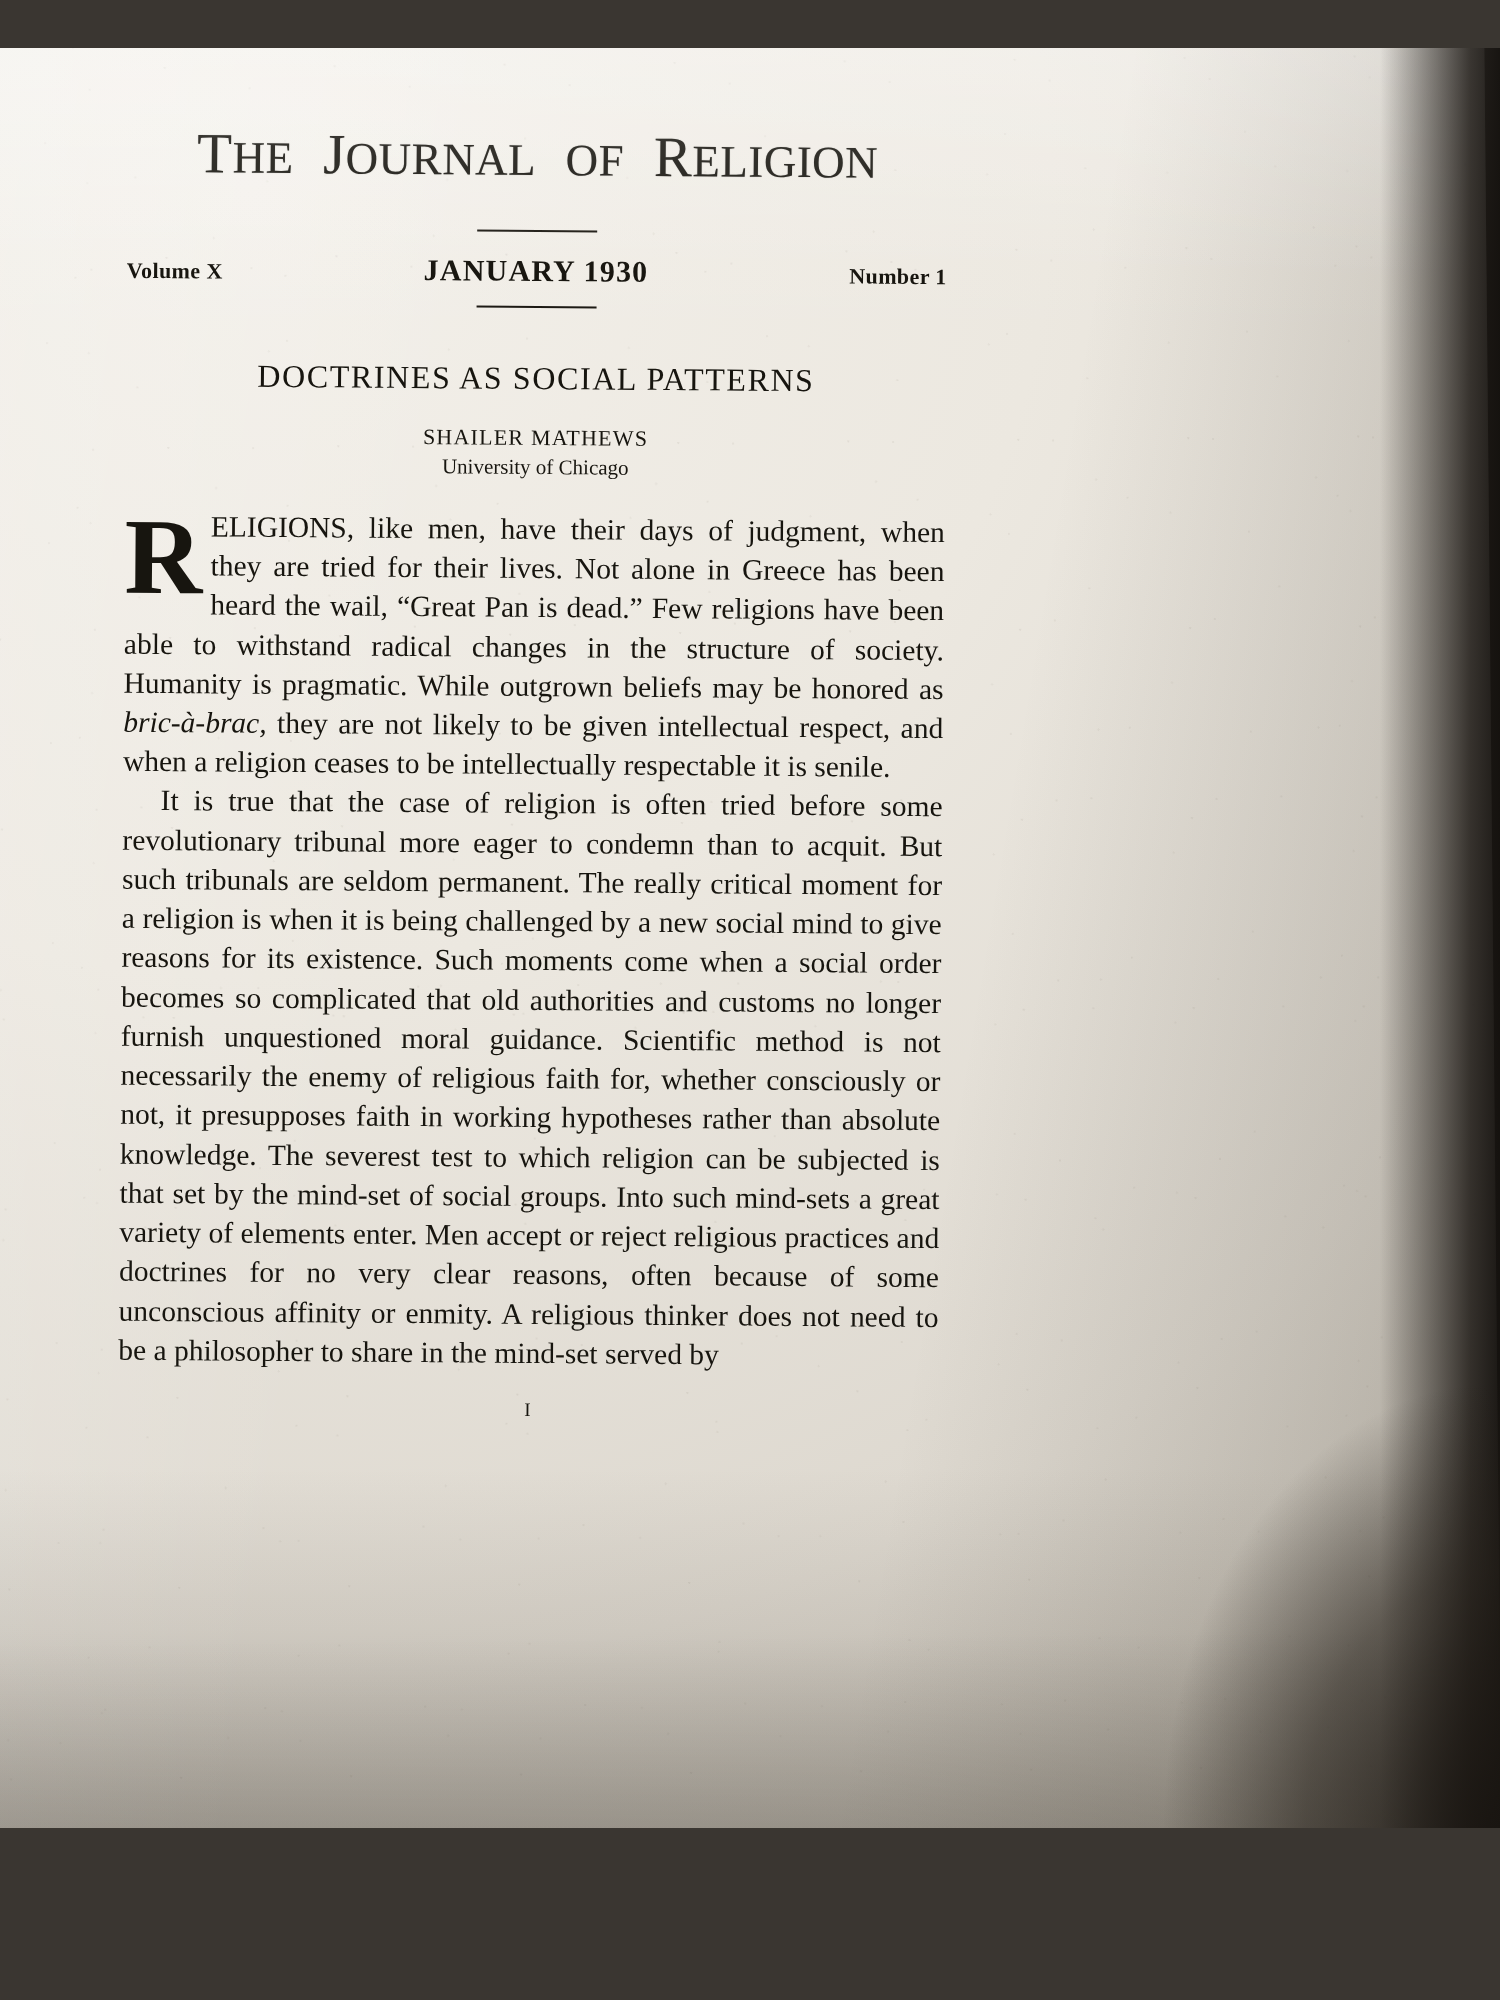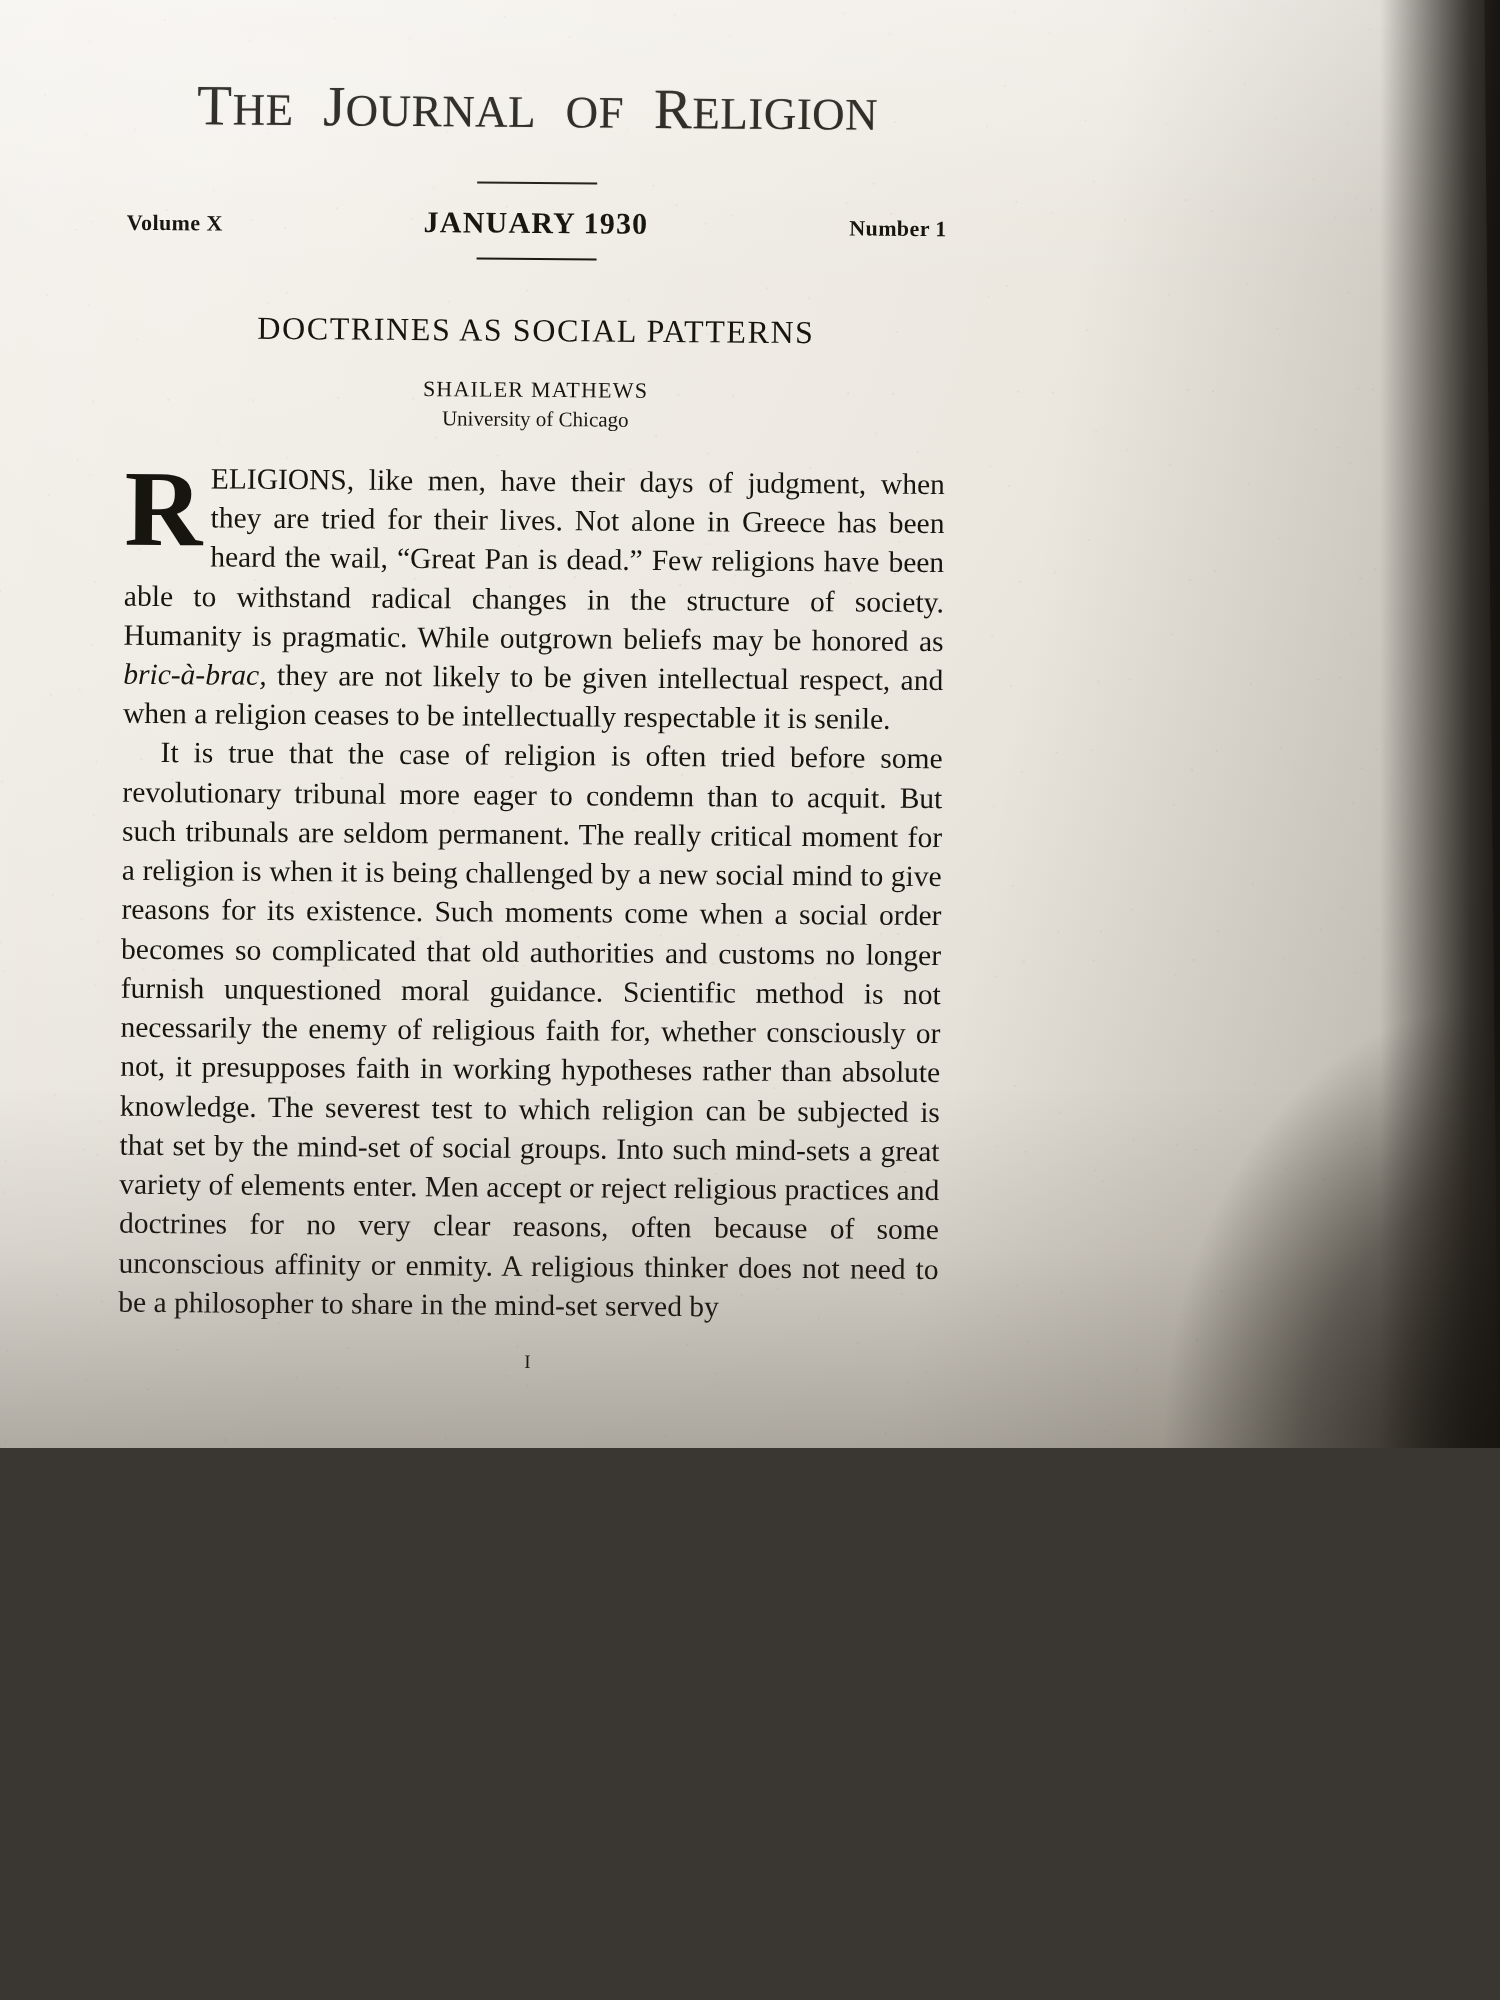--- a/index.html
+++ b/index.html
@@ -11,23 +11,24 @@
     width: 1500px;
     height: 2000px;
     overflow: hidden;
     font-family: "Liberation Serif", serif;
   }
 
   
   #photo {
     position: relative;
     width: 1500px;
-    height: 1448px;
+    height: 1780px;
     background: #f97316;
     overflow: hidden;
+    margin-top: 48px;
   }
 
   
   #desk {
     position: absolute;
     inset: 0;
     background:
       linear-gradient(105deg, #6a6257 0%, #4c463d 40%, #3a342c 100%);
   }
   #desk-shadow {

